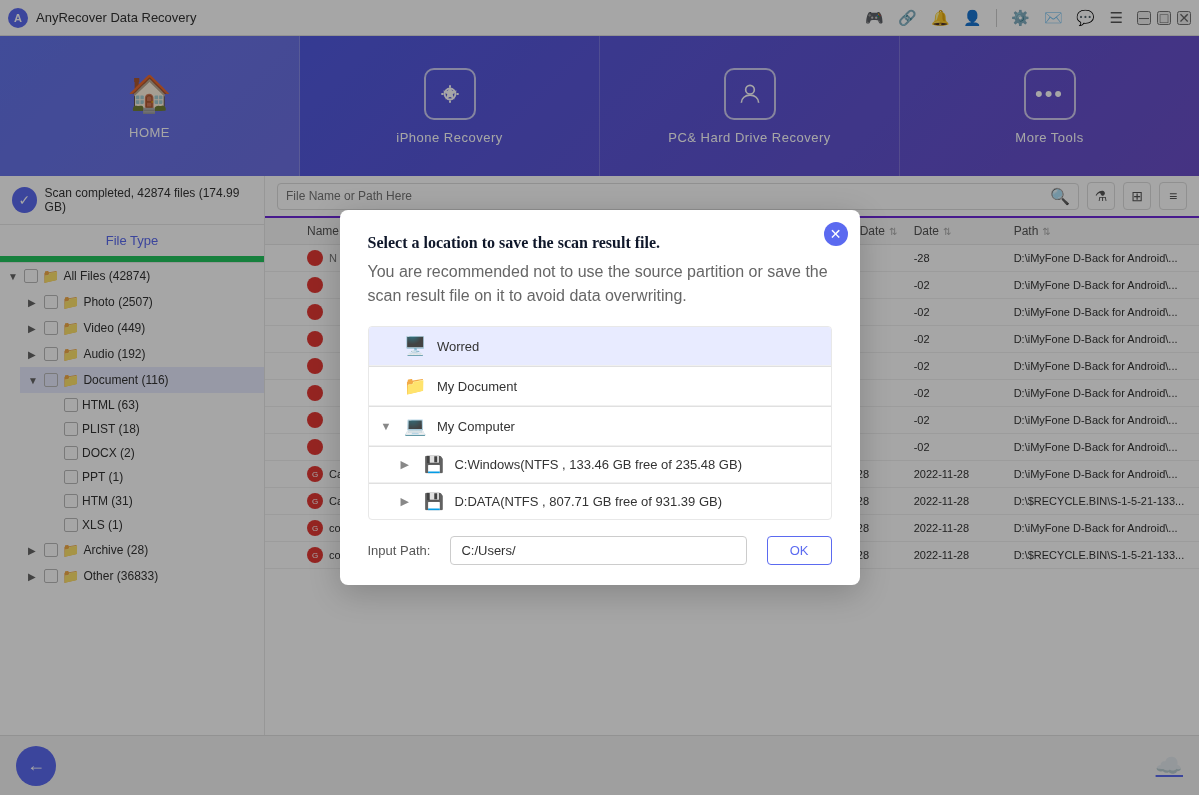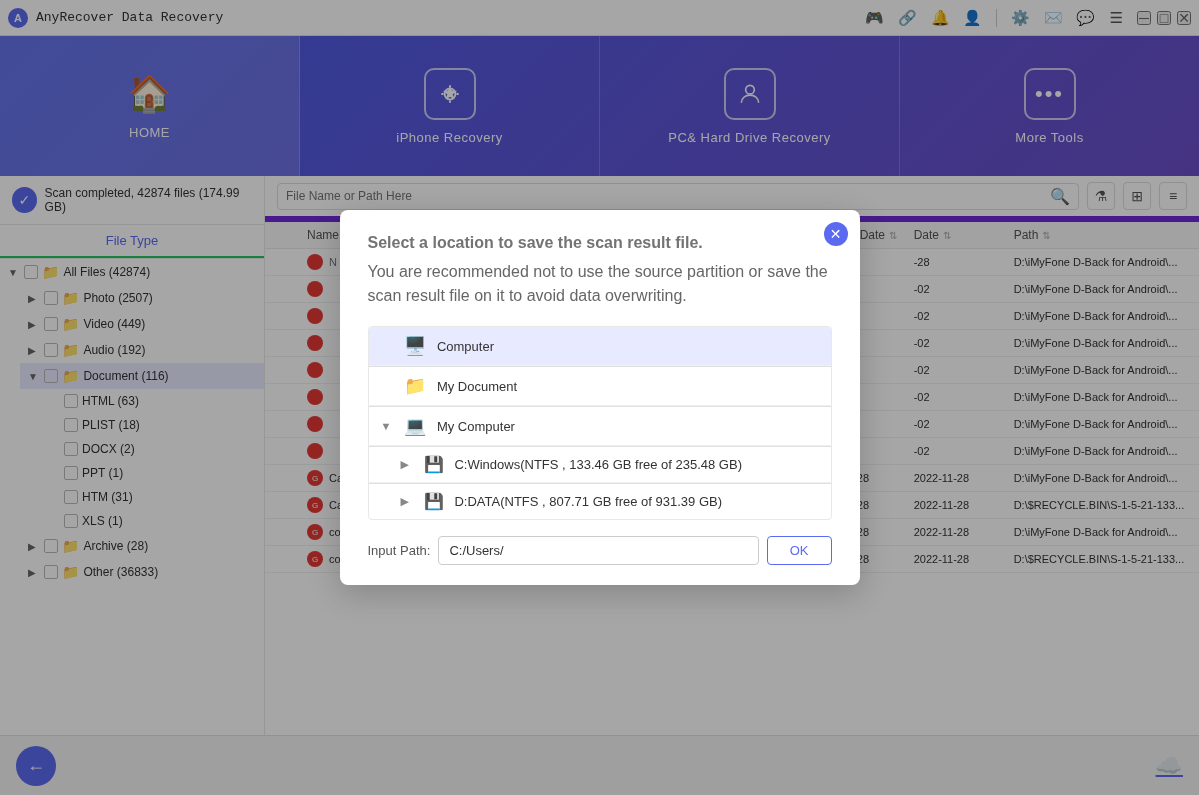--- a/index.html
+++ b/index.html
@@ -10,21 +10,21 @@
       background: #fff;
       height: 36px;
       display: flex;
       align-items: center;
       justify-content: space-between;
       padding: 0 8px;
       border-bottom: 1px solid #e0e0e0;
     }
     .title-bar-left { display: flex; align-items: center; gap: 8px; }
     .title-bar-logo { width: 20px; height: 20px; background: #5b6af0; border-radius: 50%; display: flex; align-items: center; justify-content: center; color: #fff; font-size: 11px; font-weight: bold; }
-    .title-bar-title { font-size: 13px; color: #333; font-family: Liberation Mono, monospace; }
+    .title-bar-title { font-size: 13px; color: #333; }
     .title-bar-right { display: flex; align-items: center; gap: 14px; }
     .title-bar-icon { color: #555; font-size: 15px; cursor: pointer; }
     .title-bar-divider { width: 1px; height: 18px; background: #ccc; }
     .title-bar-controls { display: flex; gap: 6px; }
     .title-btn { width: 14px; height: 14px; display: flex; align-items: center; justify-content: center; color: #666; font-size: 14px; cursor: pointer; }
 
     
     .nav-bar {
       background: linear-gradient(135deg, #4a5de8 0%, #6b4fc8 100%);
       height: 140px;
@@ -98,21 +98,21 @@
       flex: 1;
       text-align: center;
       padding: 8px 0;
       font-size: 13px;
       color: #555;
       cursor: pointer;
       border-bottom: 2px solid transparent;
     }
     .file-tab.active {
       color: #5b6af0;
-      border-bottom: 2px solid #22c55e;
+      border-bottom: 6px solid #22c55e;
     }
 
     .tree-item {
       display: flex;
       align-items: center;
       padding: 5px 8px;
       cursor: pointer;
       font-size: 12px;
       color: #333;
       gap: 4px;
@@ -126,21 +126,21 @@
     .table-area {
       flex: 1;
       overflow-x: hidden;
       overflow-y: auto;
       background: #fff;
     }
     .table-toolbar {
       display: flex;
       align-items: center;
       padding: 6px 12px;
-      border-bottom: 6px solid #6d28d9;
+      border-bottom: 2px solid #6d28d9;
       gap: 8px;
     }
     .search-box {
       flex: 1;
       display: flex;
       align-items: center;
       border: 1px solid #ddd;
       border-radius: 4px;
       padding: 3px 8px;
       gap: 6px;
@@ -250,21 +250,21 @@
       position: absolute;
       top: 12px; right: 12px;
       width: 24px; height: 24px;
       background: #5b6af0;
       border-radius: 50%;
       display: flex; align-items: center; justify-content: center;
       color: #fff;
       font-size: 14px;
       cursor: pointer;
     }
-    .modal-title { font-size: 16px; font-weight: 600; color: #737373; margin-bottom: 8px; }
+    .modal-title { font-size: 16px; font-weight: 600; color: #0f172a; margin-bottom: 8px; font-family: Liberation Serif, serif; }
     .modal-subtitle { font-size: 16px; color: #666; margin-bottom: 18px; line-height: 1.5; }
 
     .file-tree {
       border: 1px solid #e8e8e8;
       border-radius: 4px;
       margin-bottom: 16px;
       overflow: hidden;
     }
     .ftree-item {
       display: flex;
@@ -278,21 +278,21 @@
     }
     .ftree-item:last-child { border-bottom: none; }
     .ftree-item.active { background: #e8ebff; }
     .ftree-item .ftree-arrow { color: #888; font-size: 11px; width: 14px; }
     .ftree-icon { font-size: 18px; }
     .ftree-divider { height: 1px; background: #e0e0e0; margin: 0; }
 
     .input-row {
       display: flex;
       align-items: center;
-      gap: 8px;
+      gap: 20px;
       margin-top: 4px;
     }
     .input-label { font-size: 13px; color: #555; white-space: nowrap; }
     .input-path {
       flex: 1;
       border: 1px solid #ccc;
       border-radius: 4px;
       padding: 6px 10px;
       font-size: 13px;
       color: #333;
@@ -657,21 +657,21 @@
 <div class="modal-overlay">
   <div class="modal">
     <div class="modal-close">✕</div>
     <div class="modal-title">Select a location to save the scan result file.</div>
     <div class="modal-subtitle">You are recommended not to use the source partition or save the scan result file on it to avoid data overwriting.</div>
 
     <div class="file-tree">
       <div class="ftree-item active">
         <span class="ftree-arrow"></span>
         <span class="ftree-icon" style="color:#5b6af0;">🖥️</span>
-        <span>Computer</span>
+        <span>Worred</span>
       </div>
       <div class="ftree-divider"></div>
       <div class="ftree-item">
         <span class="ftree-arrow"></span>
         <span class="ftree-icon" style="color:#e6a817;">📁</span>
         <span>My Document</span>
       </div>
       <div class="ftree-divider"></div>
       <div class="ftree-item">
         <span class="ftree-arrow">▼</span>

